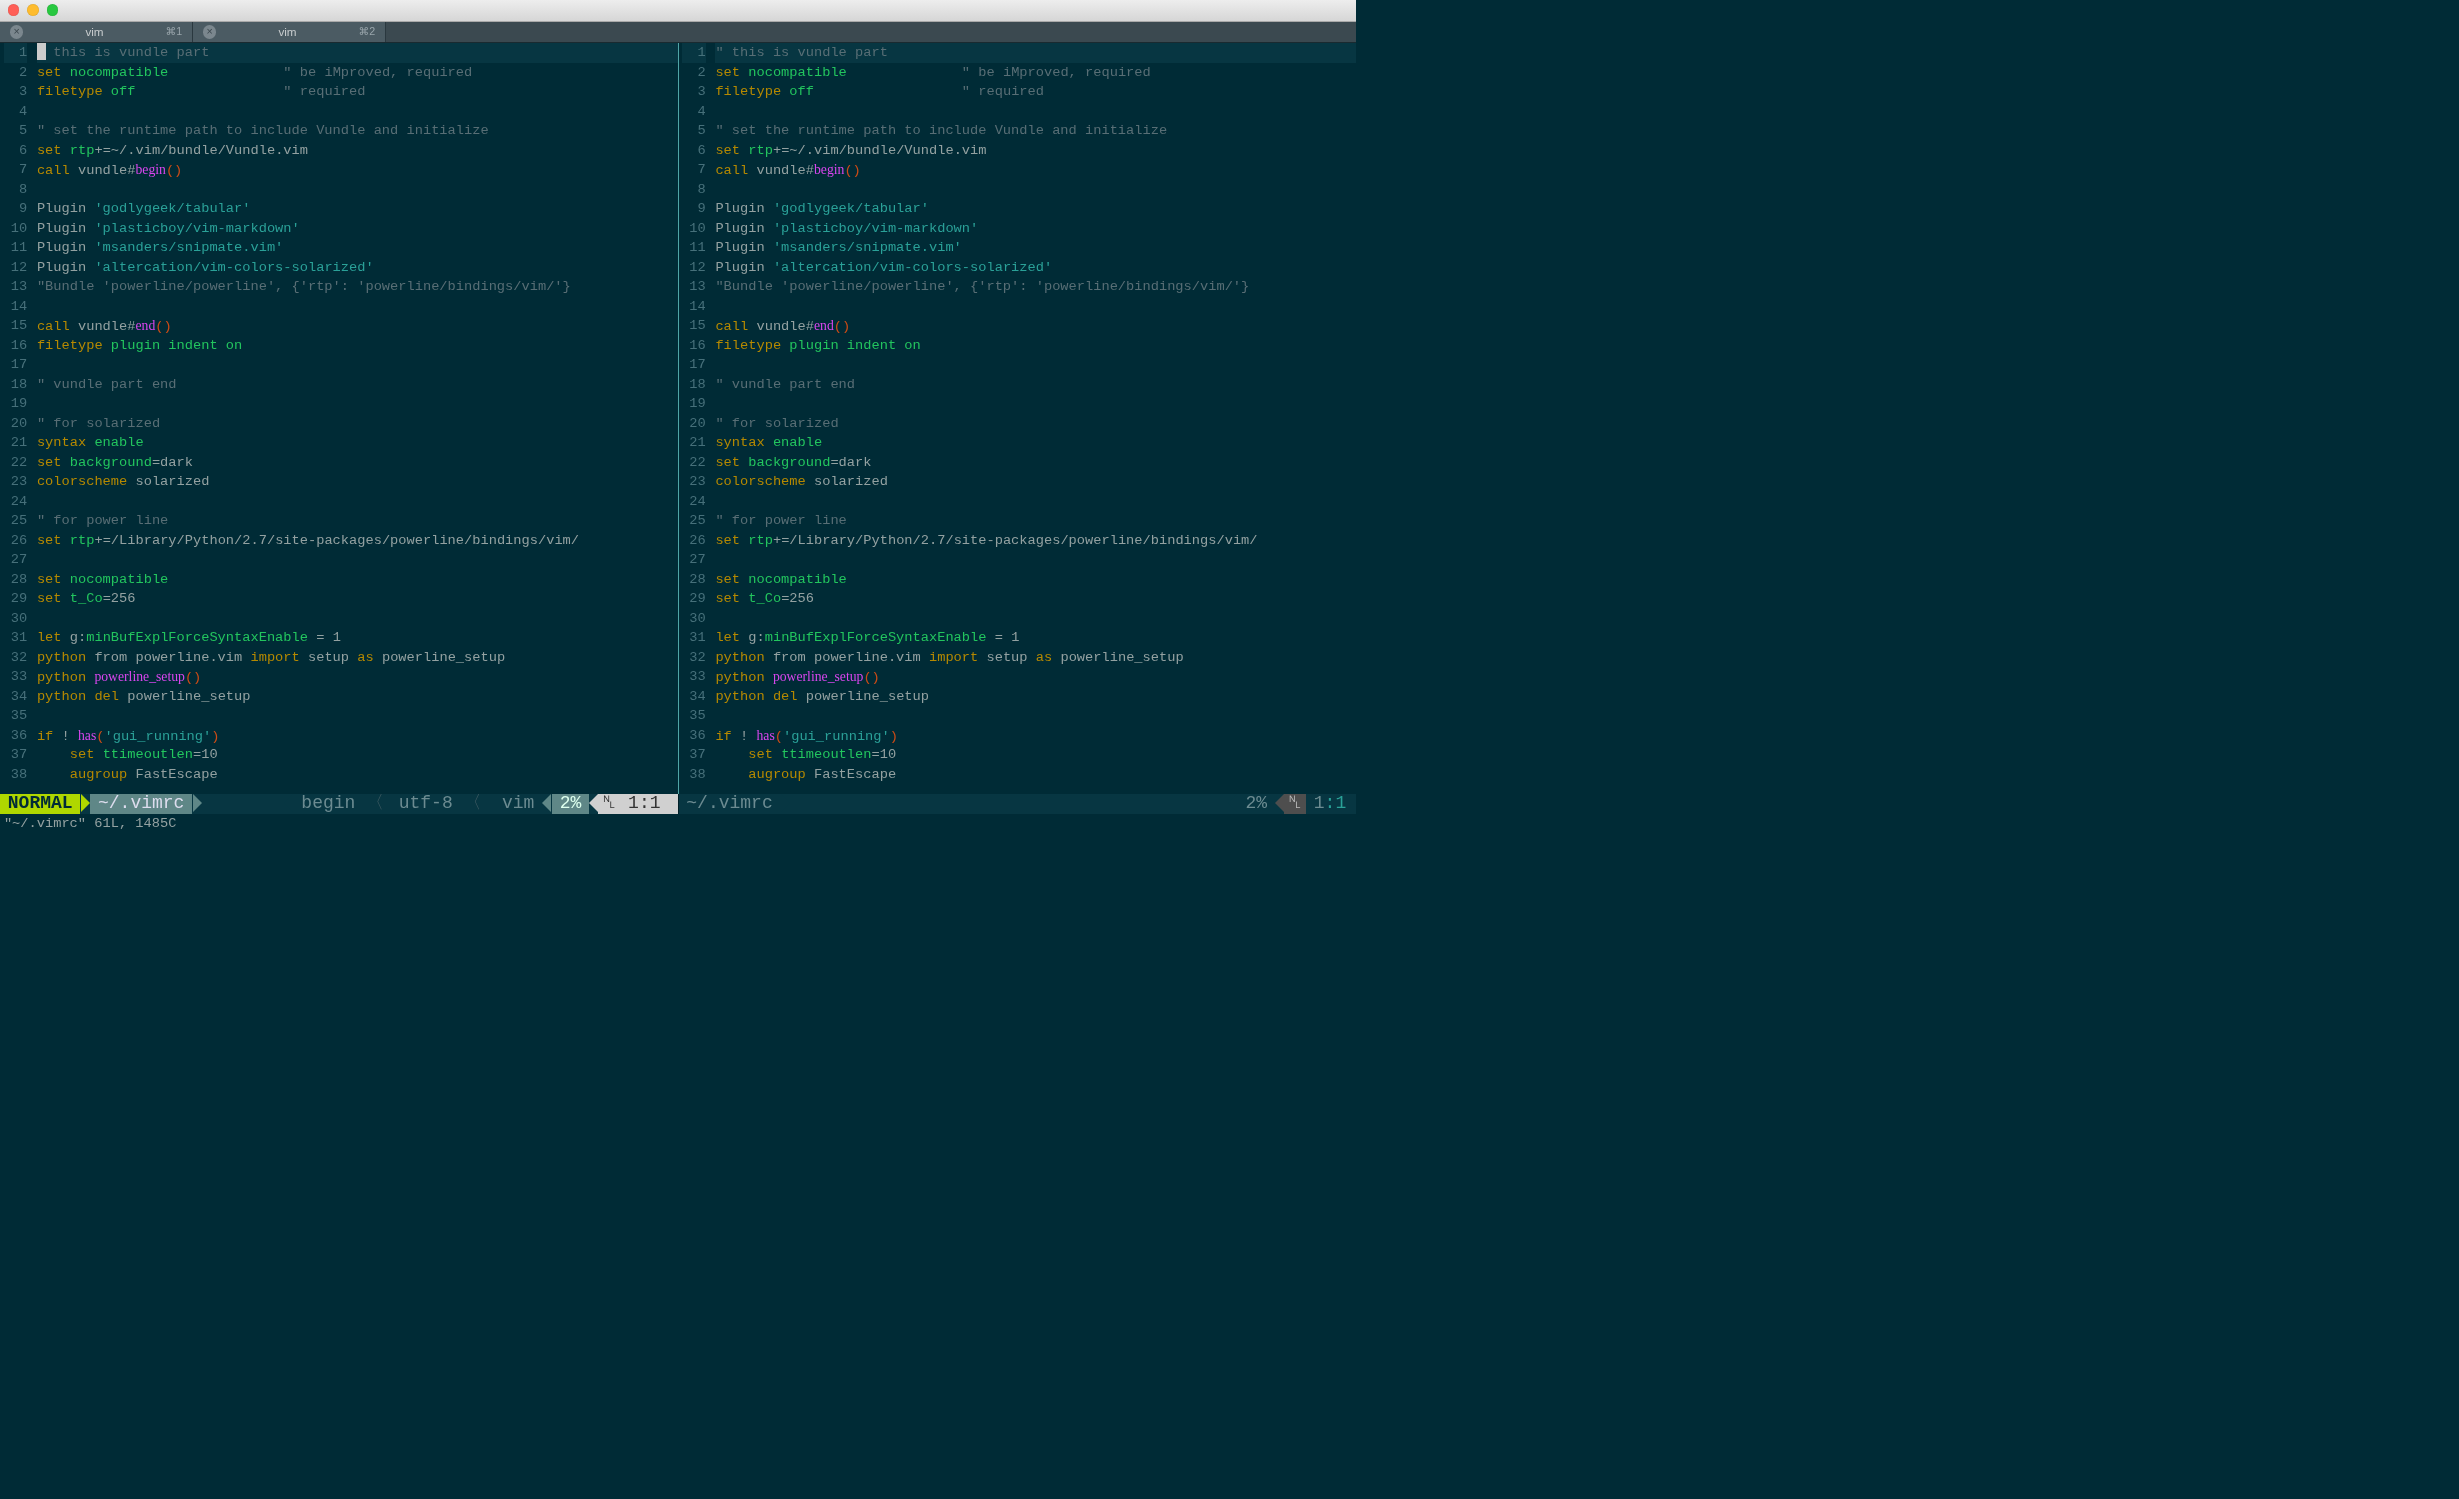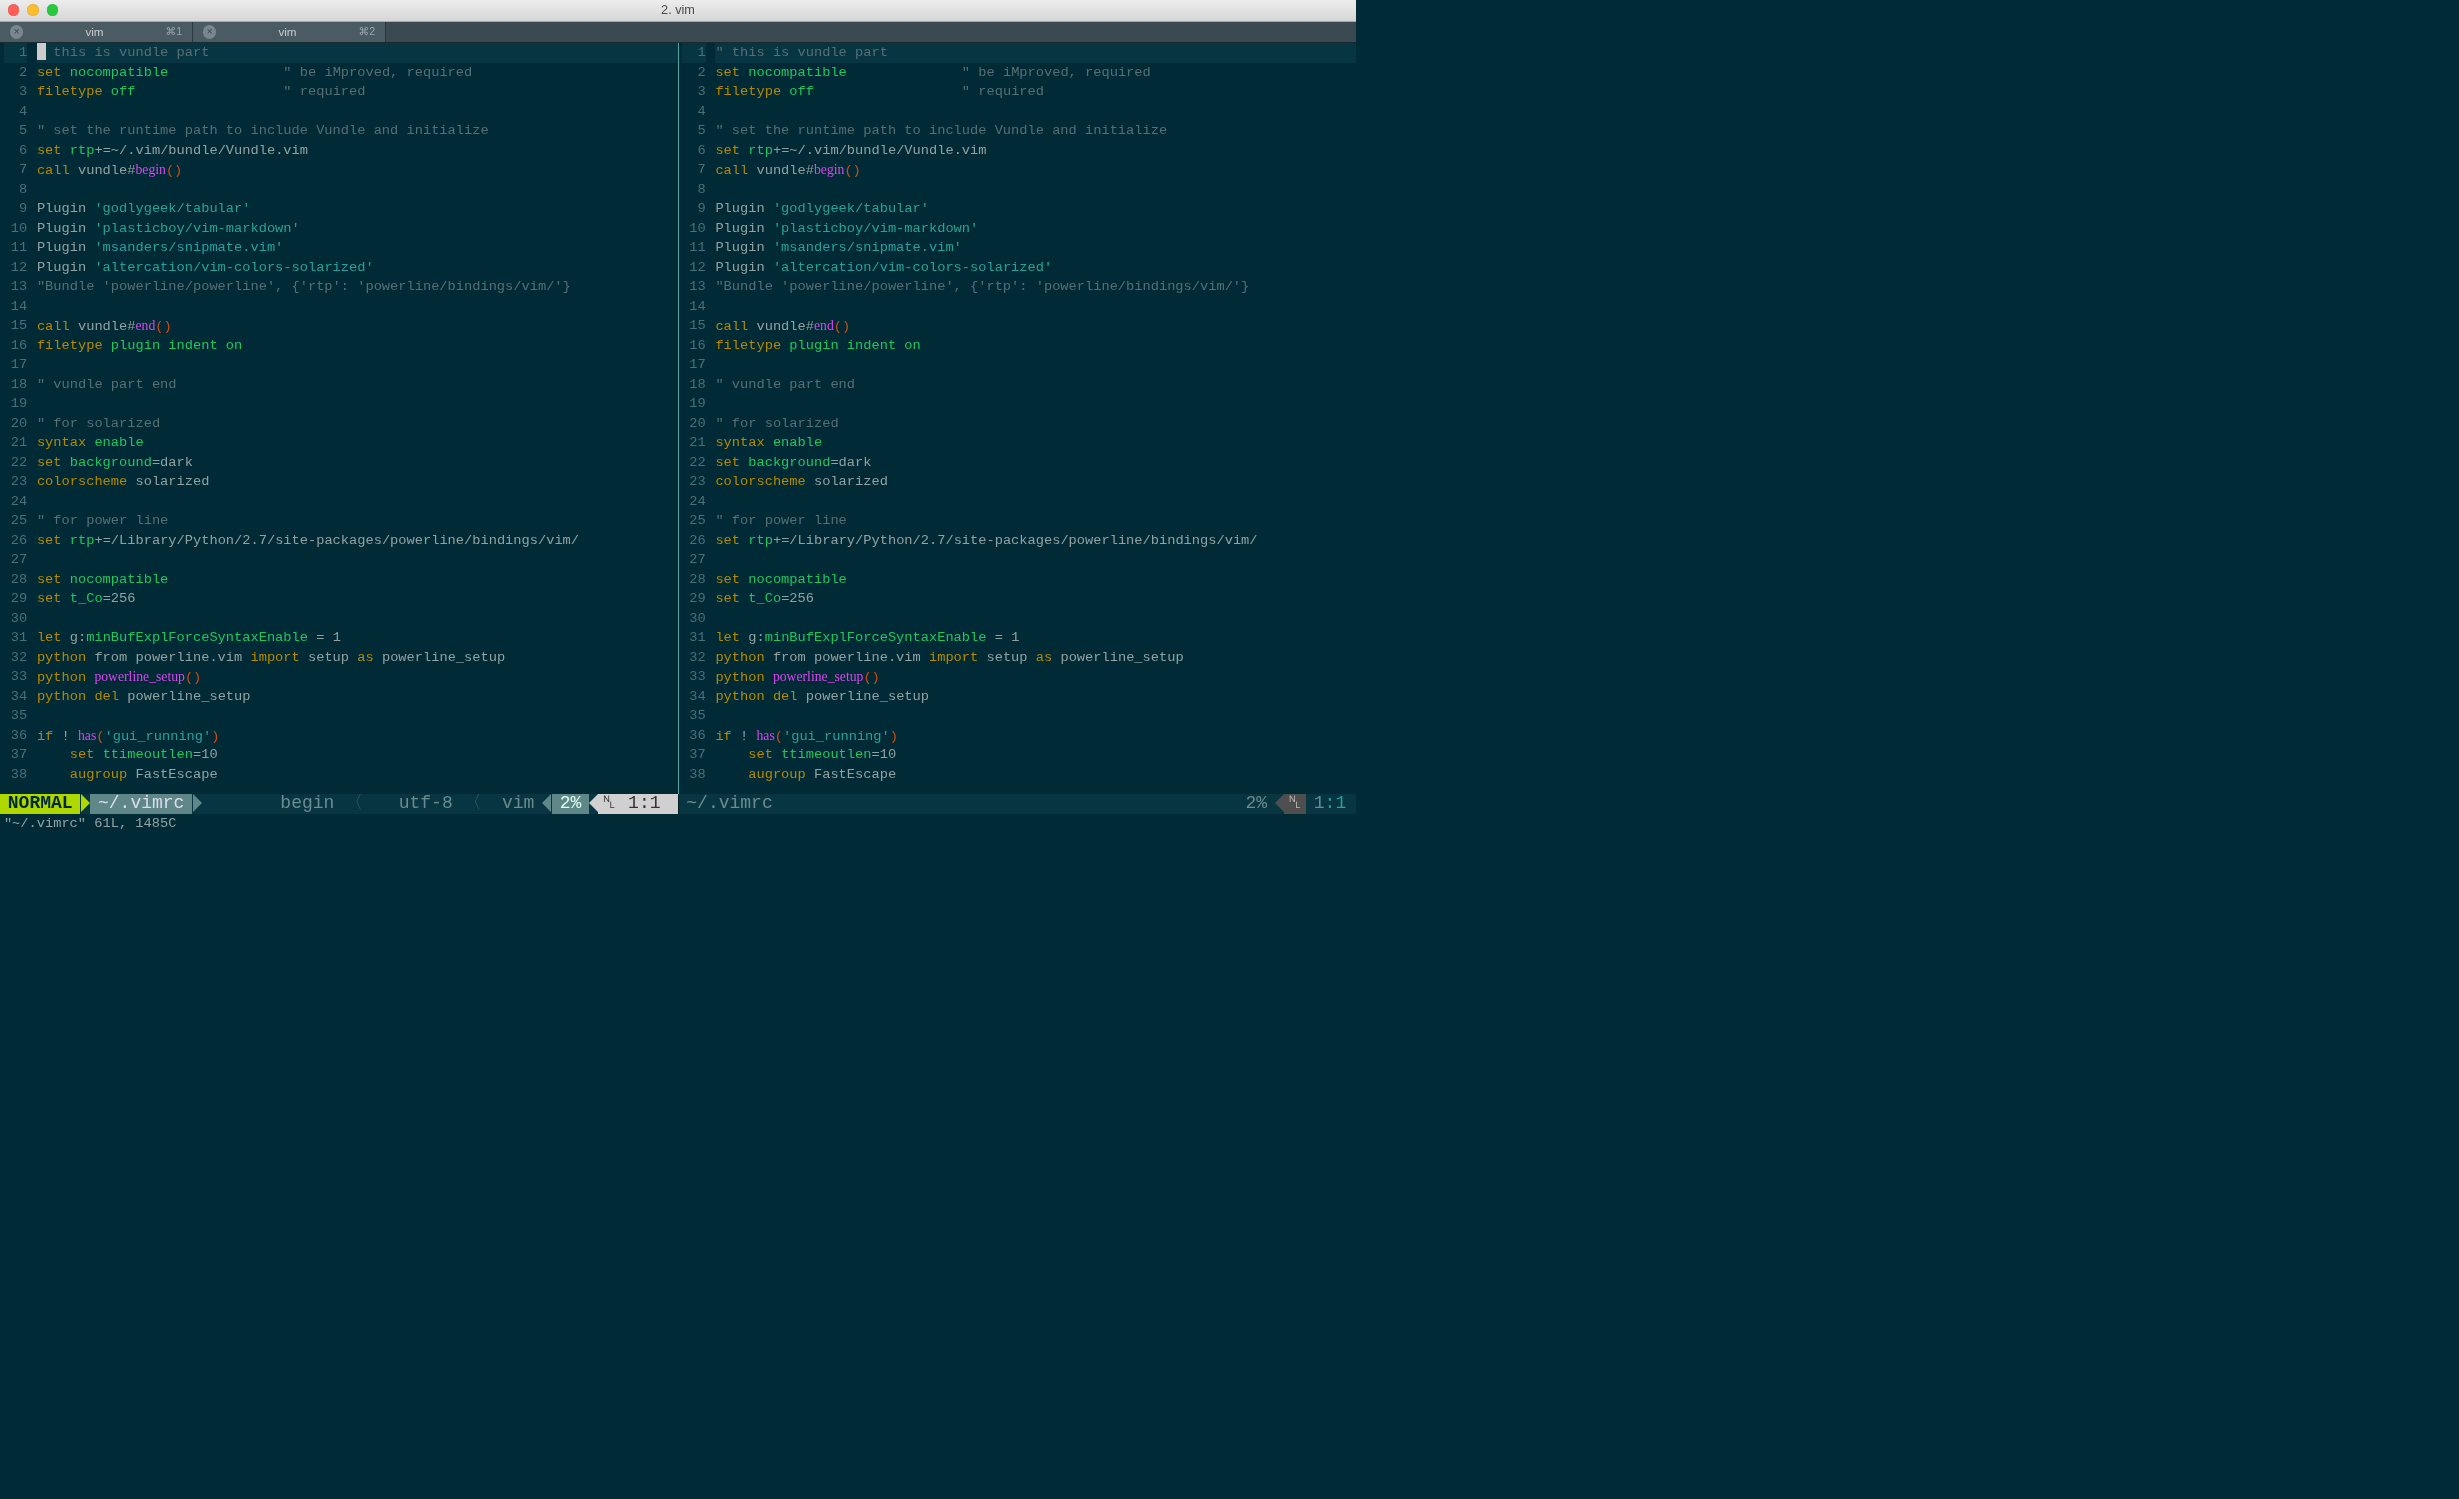--- a/index.html
+++ b/index.html
@@ -114,21 +114,21 @@
   }
   .status-pane { flex:1; display:flex; align-items:stretch; overflow:hidden; }
   .seg { display:inline-flex; align-items:center; padding:0 7.8px; height:19.5px; }
   .seg.mode { background:#afd700; color:#002b36; font-weight:bold; position:relative; }
   .seg.mode::after{ content:""; position:absolute; right:-9.8px; top:0; border-top:9.8px solid transparent; border-bottom:9.8px solid transparent; border-left:9.8px solid #afd700; }
   .seg.file-active { background:#5f8787; color:#dde; margin-left:9.8px; position:relative; }
   .seg.file-active::after{ content:""; position:absolute; right:-9.8px; top:0; border-top:9.8px solid transparent; border-bottom:9.8px solid transparent; border-left:9.8px solid #5f8787; }
   .seg.spacer { flex:1; background:#073642; }
   .seg.fmt { background:#073642; color:#6c8b91; position:relative; }
   .seg.fmt::before{ content:""; position:absolute; left:-9.8px; top:0; border-top:9.8px solid transparent; border-bottom:9.8px solid transparent; border-right:9.8px solid #073642; }
-  .seg.enc { background:#073642; color:#6c8b91; border-left:0; margin-left:25px;}
+  .seg.enc { background:#073642; color:#6c8b91; border-left:0; margin-left:4px;}
   .seg.ft { background:#073642; color:#6c8b91; margin-left:9.8px;}
   .seg.pct { background:#5f8787; color:#dfe; margin-left:9.8px; position:relative; }
   .seg.pct::before{ content:""; position:absolute; left:-9.8px; top:0; border-top:9.8px solid transparent; border-bottom:9.8px solid transparent; border-right:9.8px solid #5f8787; }
   .seg.lnicon { background:#d0d0d0; color:#333; padding:0 3.9px; }
   .seg.pos { background:#d0d0d0; color:#333; padding-right:17px; }
   .sep-arrow-l { width:0;height:0;border-top:9.8px solid transparent;border-bottom:9.8px solid transparent;border-right:9.8px solid #d0d0d0; display:inline-block; }
 
   .seg.file-inactive { background:#073642; color:#6c8b91; position:relative; }
   .seg.file-inactive::after{ content:""; position:absolute; right:-9.8px; top:0; border-top:9.8px solid transparent; border-bottom:9.8px solid transparent; border-left:9.8px solid #073642; }
 
@@ -155,21 +155,20 @@
 </style>
 </head>
 <body>
 
 <div class="titlebar">
   <div class="traffic-lights">
     <div class="light red"></div>
     <div class="light yellow"></div>
     <div class="light green"></div>
   </div>
-  <div class="title-text">2. vim</div>
 </div>
 
 <div class="tabbar">
   <div class="tab">
     <span class="tab-close">×</span>
     <span class="tab-title">vim</span>
     <span class="tab-key">⌘1</span>
   </div>
   <div class="tab">
     <span class="tab-close">×</span>

